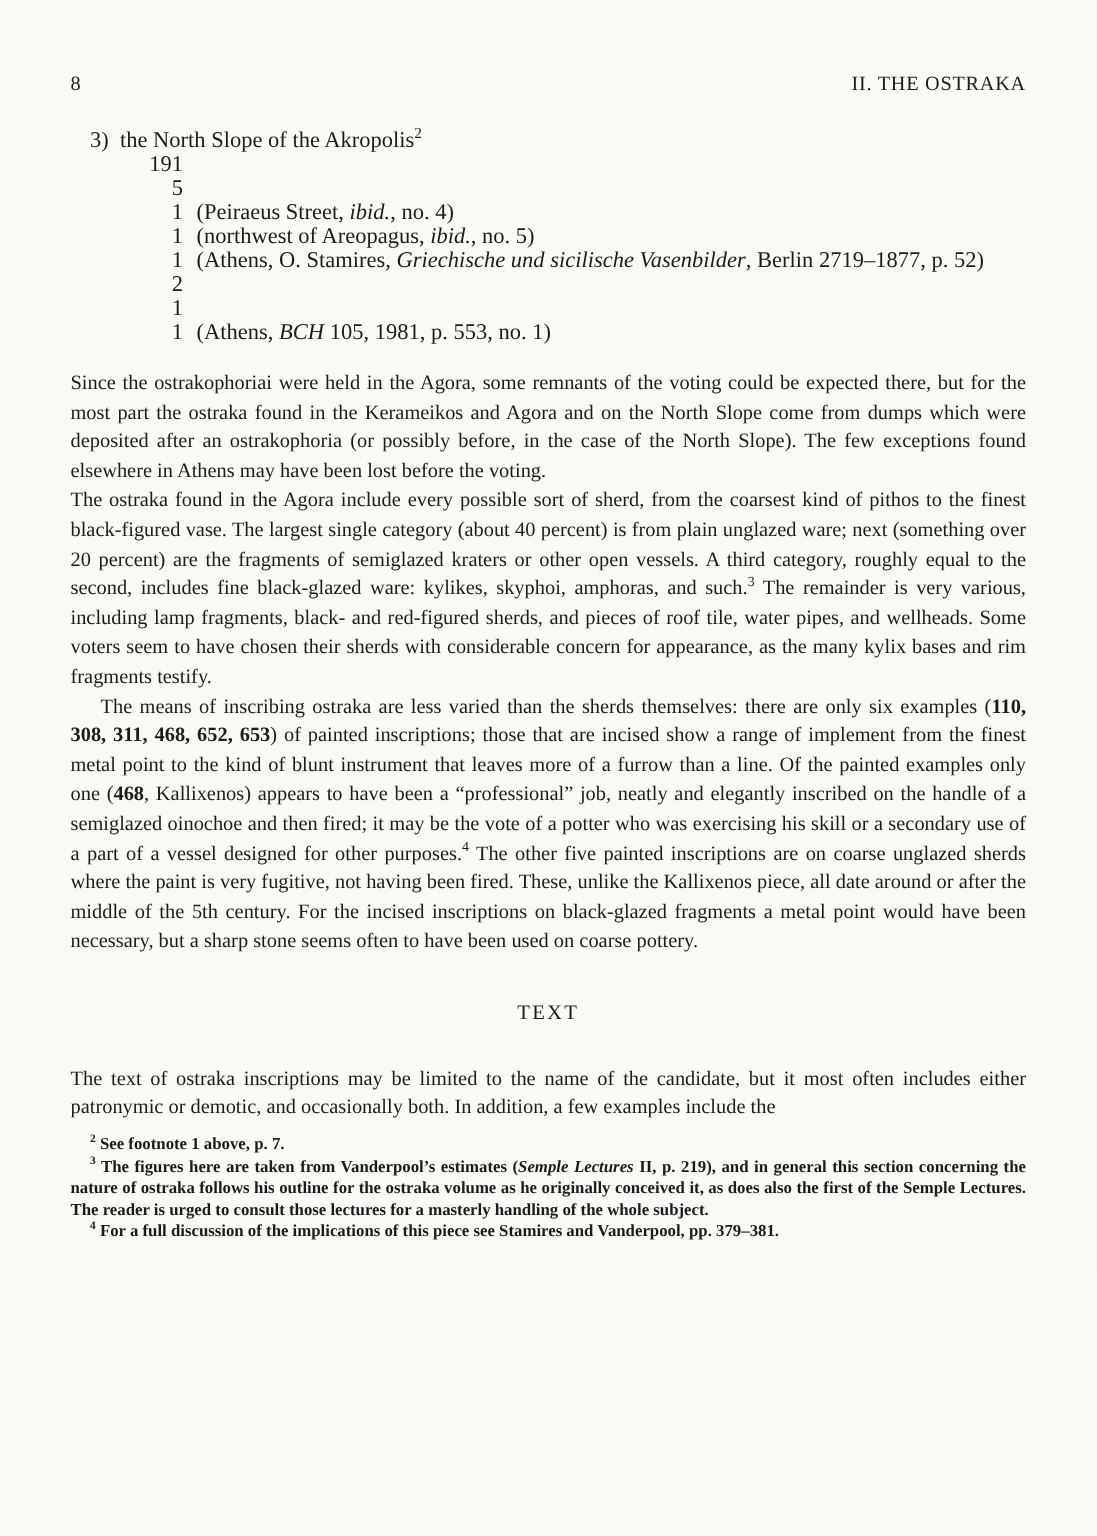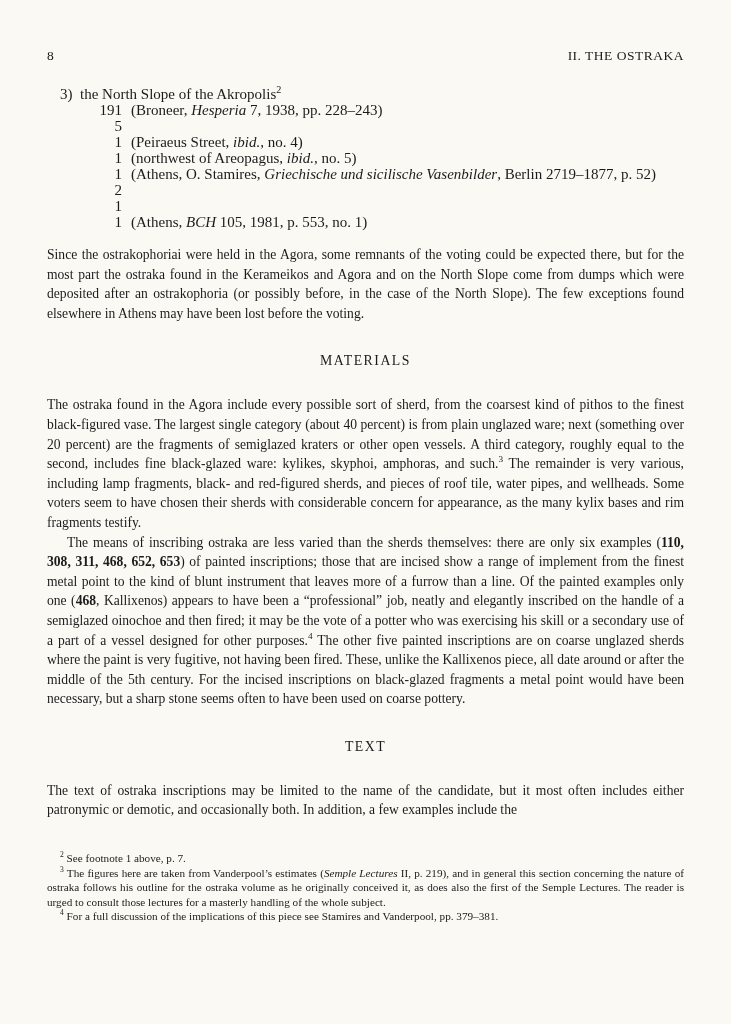--- a/index.html
+++ b/index.html
@@ -39,21 +39,21 @@
   p.first { margin-top: 15px; }
   p.indent { text-indent: 20px; }
 
   h2.section-heading {
     margin: 30px 0 26px 0;
     font-size: 13.8px; font-weight: normal;
     text-align: center; letter-spacing: 1.5px;
   }
 
   
-  .footnotes { margin-top: 31px; }
+  .footnotes { margin-top: 8px; font-weight: bold; }
   p.footnote {
     margin: 0; font-size: 11.2px; line-height: 14.6px;
     text-align: justify; text-indent: 13px;
   }
 
   .it { font-style: italic; }
   .bd { font-weight: bold; }
   sup { font-size: 68%; line-height: 0; vertical-align: super; }
 </style>
 </head>
@@ -68,21 +68,20 @@
     </div>
 
     <div class="ref-list">
 
       <div class="list-item">
         <div class="item-head">
           <span class="item-label">3)</span><span><span>the North Slope of the Akropolis</span><sup>2</sup></span>
         </div>
         <div class="entry">
           <span class="count">191</span>
-          <span class="ref"><span>(Broneer, </span><span class="it">Hesperia</span><span> 7, 1938, pp. 228–243)</span></span>
         </div>
       </div>
 
       <div class="list-item">
         <div class="entry">
           <span class="count">5</span>
         </div>
         <div class="entry">
           <span class="count">1</span>
           <span class="ref"><span>(Peiraeus Street, </span><span class="it">ibid.</span><span>, no. 4)</span></span>
@@ -104,21 +103,20 @@
         <div class="entry">
           <span class="count">1</span>
           <span class="ref"><span>(Athens, </span><span class="it">BCH</span><span> 105, 1981, p. 553, no. 1)</span></span>
         </div>
       </div>
 
     </div>
 
     <p class="body first"><span>Since the ostrakophoriai were held in the Agora, some remnants of the voting could be expected there, but for the most part the ostraka found in the Kerameikos and Agora and on the North Slope come from dumps which were deposited after an ostrakophoria (or possibly before, in the case of the North Slope). The few exceptions found elsewhere in Athens may have been lost before the voting.</span></p>
 
-    <h2 class="section-heading">MATERIALS</h2>
 
     <p class="body"><span>The ostraka found in the Agora include every possible sort of sherd, from the coarsest kind of pithos to the finest black-figured vase. The largest single category (about 40 percent) is from plain unglazed ware; next (something over 20 percent) are the fragments of semiglazed kraters or other open vessels. A third category, roughly equal to the second, includes fine black-glazed ware: kylikes, skyphoi, amphoras, and such.</span><sup>3</sup><span> The remainder is very various, including lamp fragments, black- and red-figured sherds, and pieces of roof tile, water pipes, and wellheads. Some voters seem to have chosen their sherds with considerable concern for appearance, as the many kylix bases and rim fragments testify.</span></p>
     <p class="body indent"><span>The means of inscribing ostraka are less varied than the sherds themselves: there are only six examples (</span><span class="bd">110, 308, 311, 468, 652, 653</span><span>) of painted inscriptions; those that are incised show a range of implement from the finest metal point to the kind of blunt instrument that leaves more of a furrow than a line. Of the painted examples only one (</span><span class="bd">468</span><span>, Kallixenos) appears to have been a “professional” job, neatly and elegantly inscribed on the handle of a semiglazed oinochoe and then fired; it may be the vote of a potter who was exercising his skill or a secondary use of a part of a vessel designed for other purposes.</span><sup>4</sup><span> The other five painted inscriptions are on coarse unglazed sherds where the paint is very fugitive, not having been fired. These, unlike the Kallixenos piece, all date around or after the middle of the 5th century. For the incised inscriptions on black-glazed fragments a metal point would have been necessary, but a sharp stone seems often to have been used on coarse pottery.</span></p>
 
     <h2 class="section-heading">TEXT</h2>
 
     <p class="body"><span>The text of ostraka inscriptions may be limited to the name of the candidate, but it most often includes either patronymic or demotic, and occasionally both. In addition, a few examples include the</span></p>
 
     <div class="footnotes">
       <p class="footnote"><sup>2</sup><span> See footnote 1 above, p. 7.</span></p>

